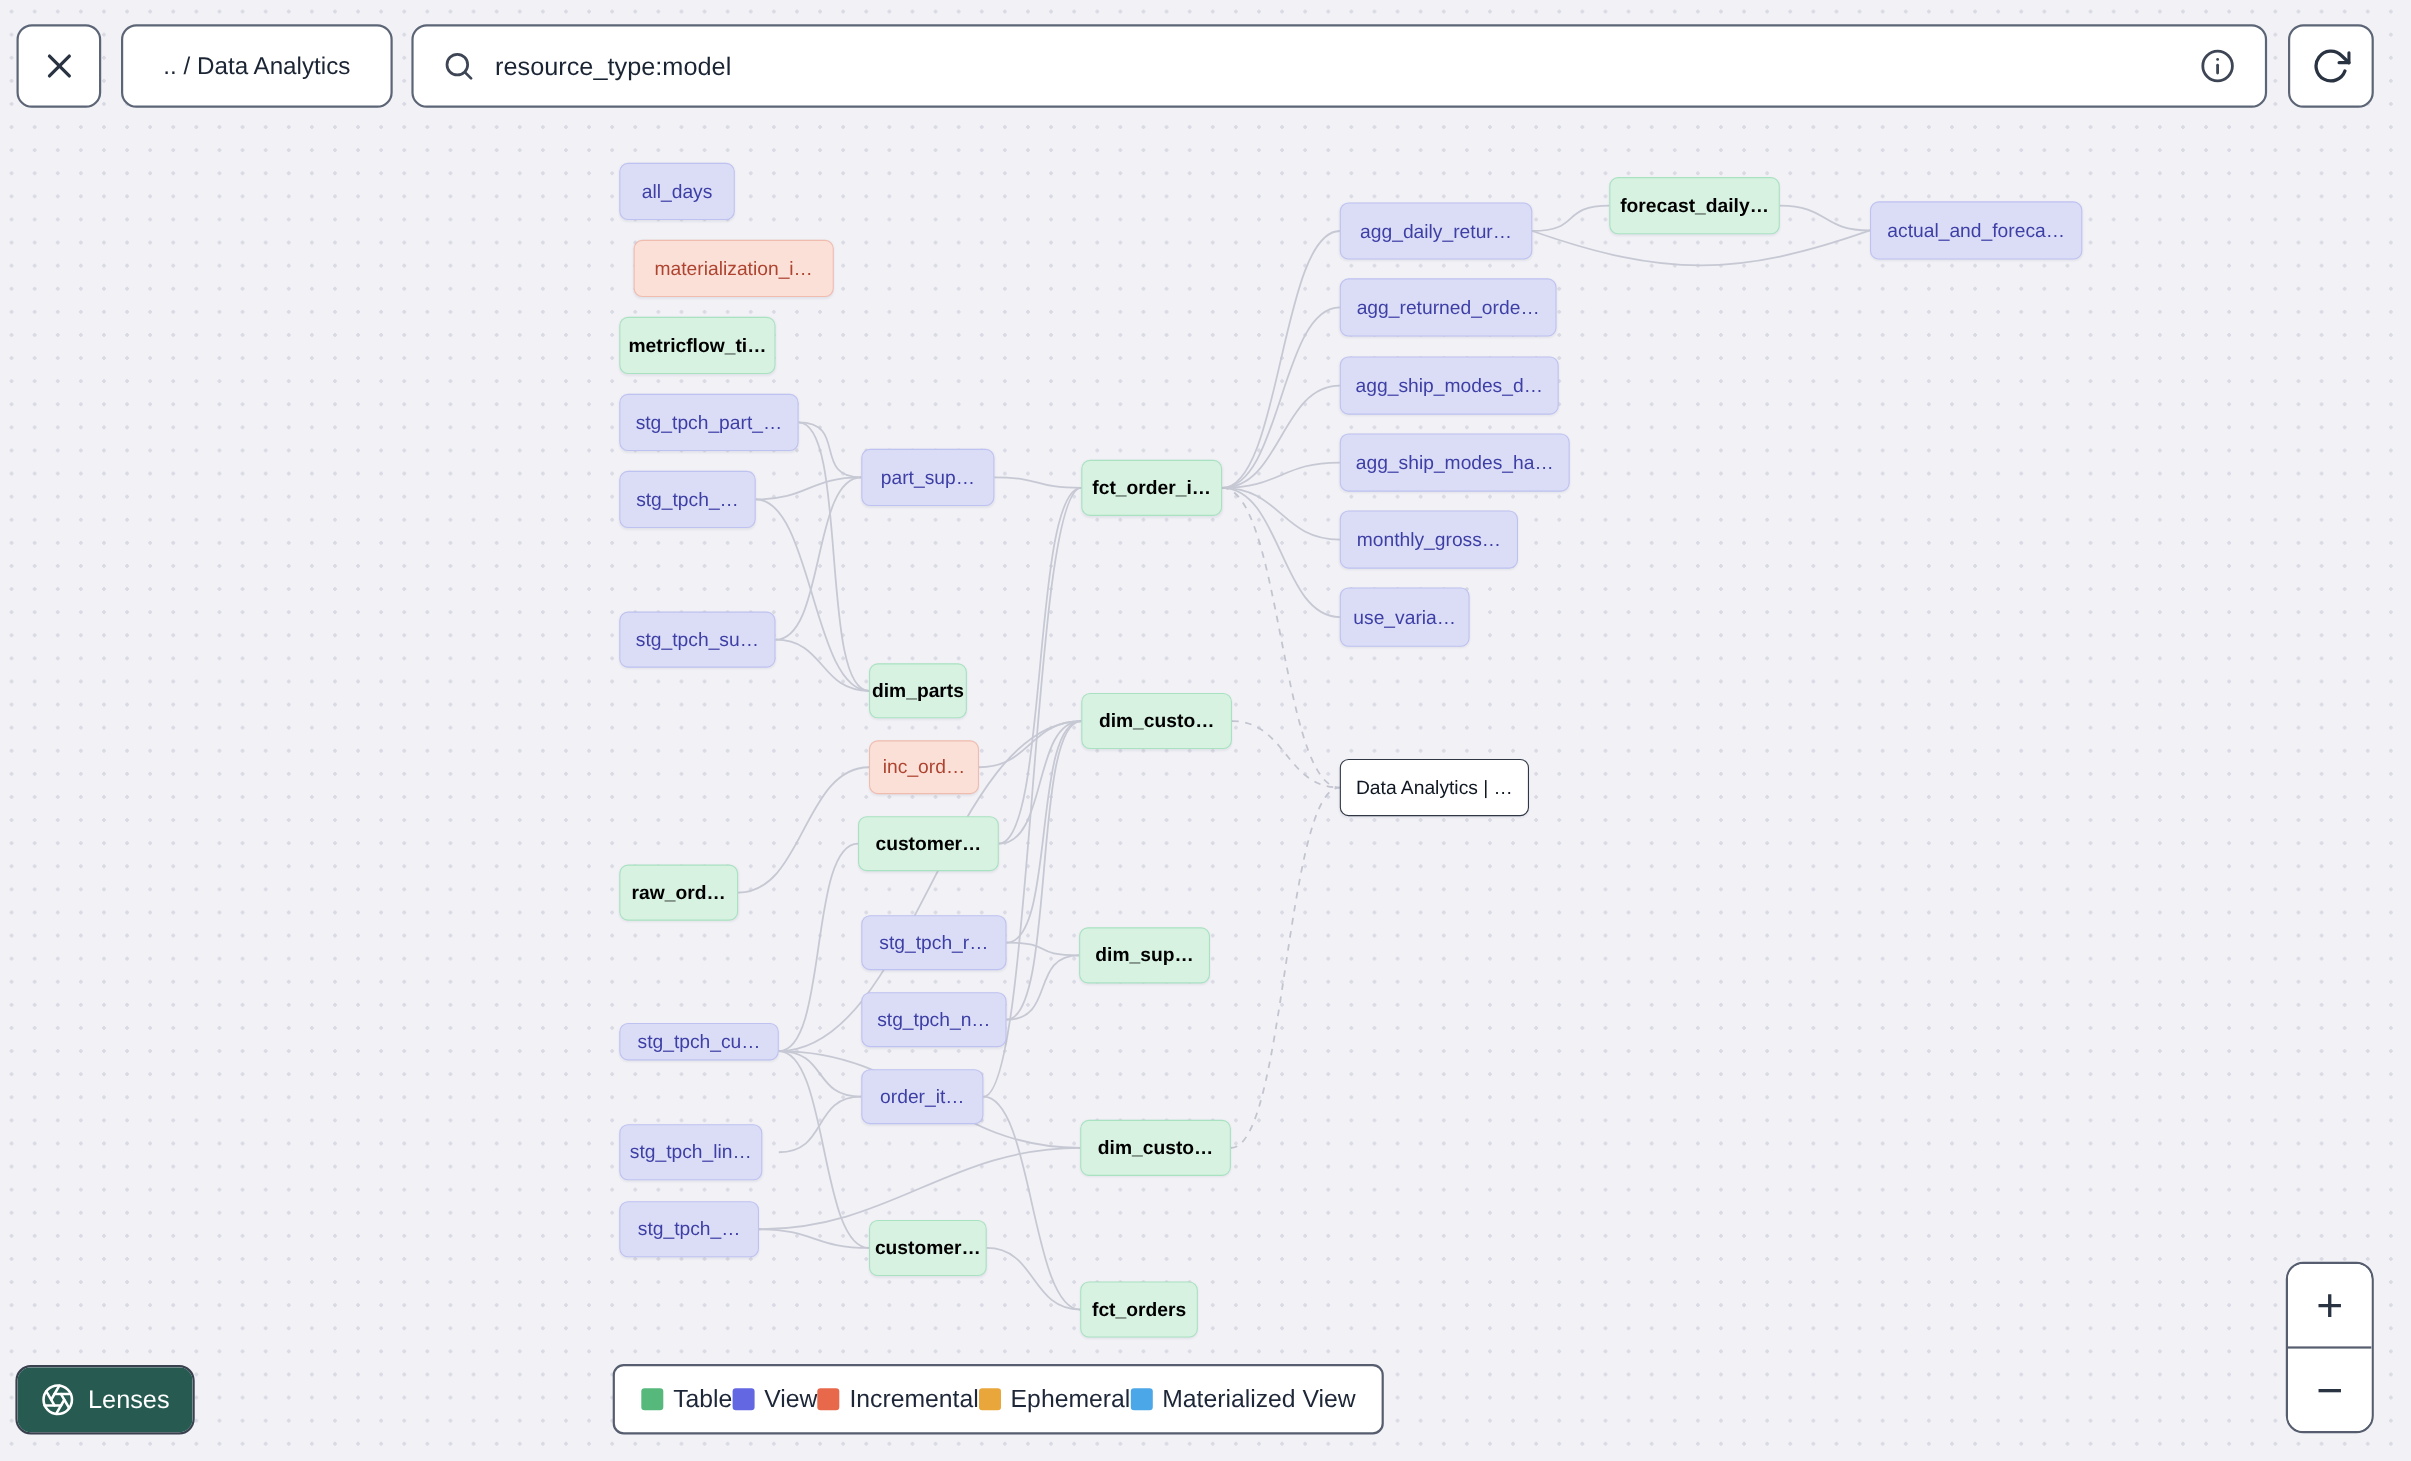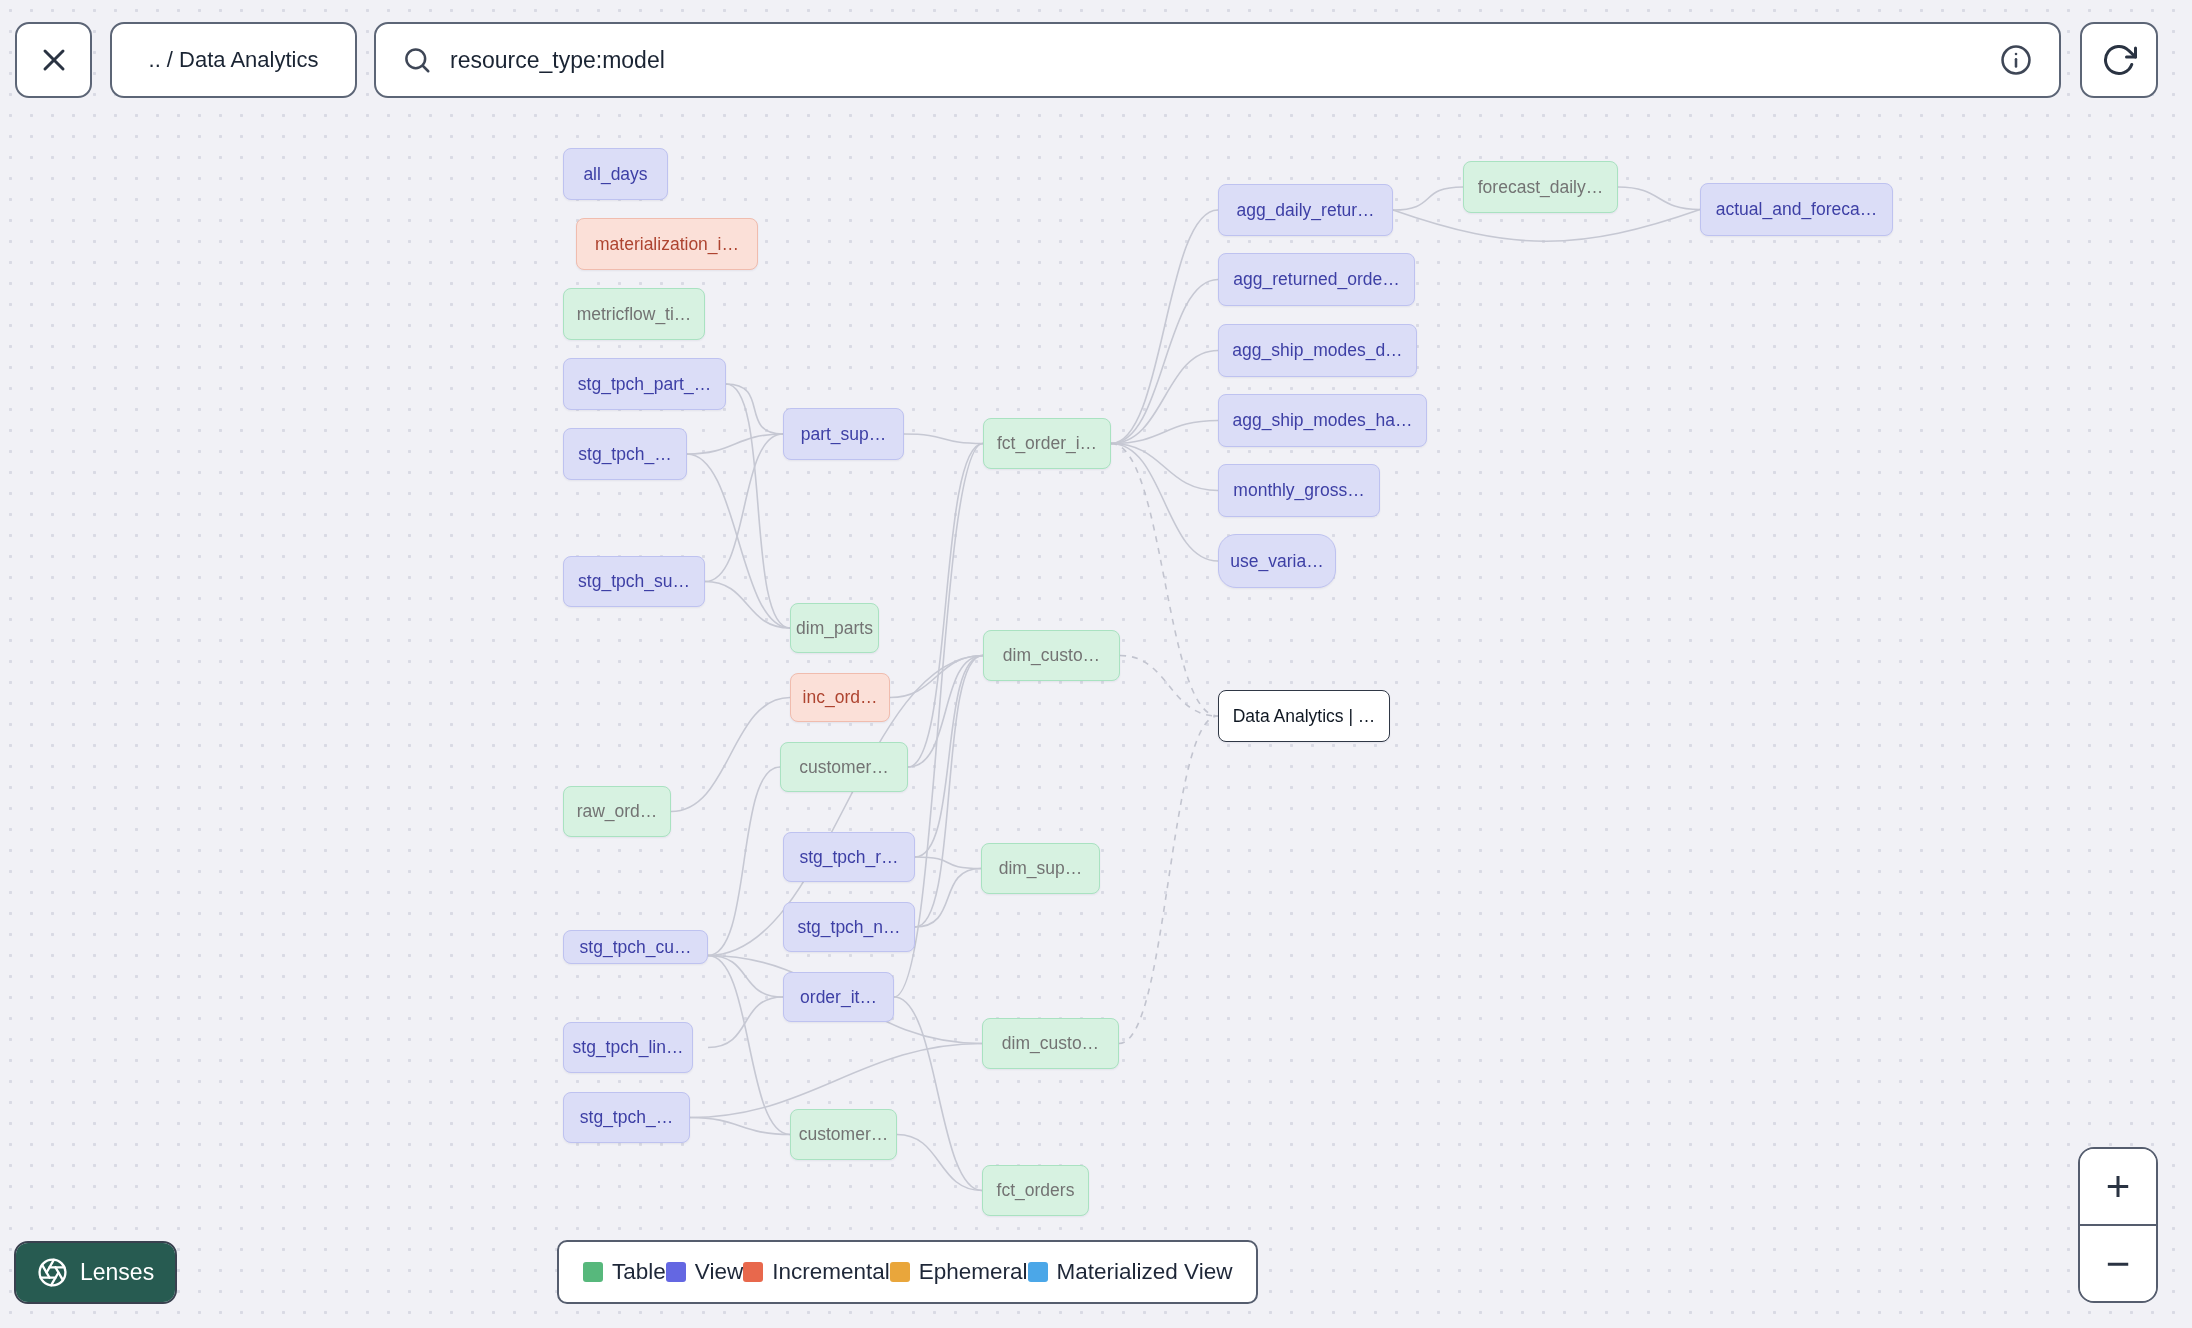--- a/index.html
+++ b/index.html
@@ -36,21 +36,21 @@
   #edge-layer { position:absolute; left:0; top:0; pointer-events:none; }
   #edge-layer path.edge { fill:none; stroke:#C6C8D3; stroke-width:1.6px; }
   #edge-layer path.edge.dashed { stroke:#C2C4CF; stroke-dasharray:6 6; }
   .node {
     position:absolute; border-radius:8px; border:1.5px solid;
     display:flex; align-items:center; justify-content:center;
     font-size:17.5px; white-space:nowrap; overflow:hidden; padding:0 10px;
     cursor:pointer; box-shadow:0 1px 2px rgba(40,40,80,0.07);
   }
   .node.view        { background:#DBDDF7; border-color:#BEC2F0; color:#3D3FA5; }
-  .node.table       { background:#D7F2E1; border-color:#A9E2C1; color:#737373; }
+  .node.table       { background:#D7F2E1; border-color:#A9E2C1; color:#000000;font-weight:bold; }
   .node.incremental { background:#FBE0D8; border-color:#F0BCAE; color:#AE4430; }
   .node.exposure    { background:#FFFFFF; border-color:#2F3745; color:#0F1722; }
   
   .lens-control {
     position:absolute; left:14px; top:1241px; height:63px;
     display:flex; align-items:stretch; background:#FFFFFF;
     border:2.5px solid #39414F; border-radius:14px; overflow:hidden; cursor:pointer;
   }
   .lens-left {
     background:#275B51; color:#FFFFFF; display:flex; align-items:center;
@@ -202,21 +202,21 @@
     </div>
     <div class="node view" style="left: 1218px; top: 324px; width: 199px; height: 53px;">
       <span>agg_ship_modes_d…</span>
     </div>
     <div class="node view" style="left: 1218px; top: 394px; width: 209px; height: 53px;">
       <span>agg_ship_modes_ha…</span>
     </div>
     <div class="node view" style="left: 1218px; top: 464px; width: 162px; height: 53px;">
       <span>monthly_gross…</span>
     </div>
-    <div class="node view" style="left: 1218px; top: 534px; width: 118px; height: 54px; border-radius: 18px;">
+    <div class="node view" style="left: 1218px; top: 534px; width: 118px; height: 54px;">
       <span>use_varia…</span>
     </div>
     <div class="node exposure" style="left: 1218px; top: 690px; width: 172px; height: 52px;">
       <span>Data Analytics | …</span>
     </div>
     <div class="node table" style="left: 1463px; top: 161px; width: 155px; height: 52px;">
       <span>forecast_daily…</span>
     </div>
     <div class="node view" style="left: 1700px; top: 183px; width: 193px; height: 53px;">
       <span>actual_and_foreca…</span>

